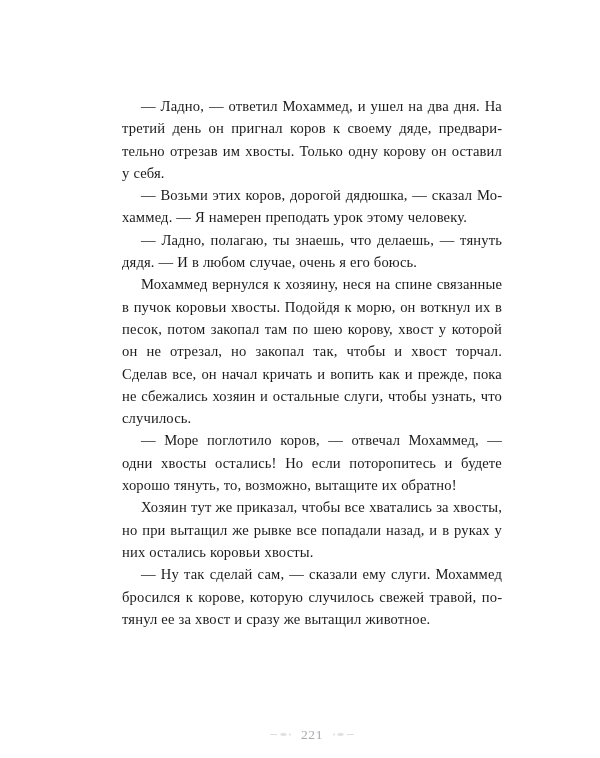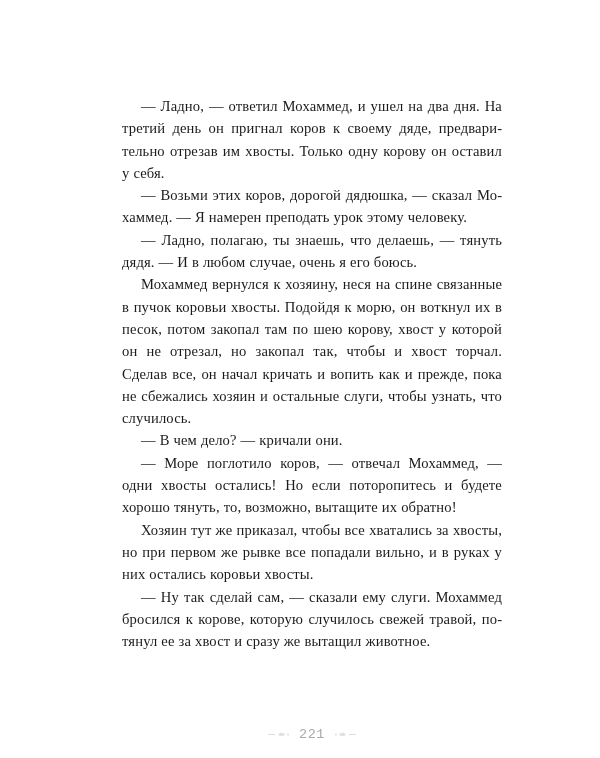--- a/index.html
+++ b/index.html
@@ -77,39 +77,38 @@
     width: 26px;
     height: 9px;
     opacity: 0.62;
   }
 
   .folio-orn svg {
     display: block;
   }
 
   .folio-num {
-    font-family: Liberation Mono, monospace;
+    font-family: Liberation Serif, serif;
     font-size: 13.5px;
     color: #a9a9ae;
     letter-spacing: 0.04em;
   }
 </style>
 </head>
 <body>
 
 <div class="page">
 
   <div class="text-block">
     <p class="para indent">— Ладно, — ответил Мохаммед, и ушел на два дня. На третий день он пригнал коров к своему дяде, предвари­тельно отрезав им хвосты. Только одну корову он оставил у себя.</p>
     <p class="para indent">— Возьми этих коров, дорогой дядюшка, — сказал Мо­хаммед. — Я намерен преподать урок этому человеку.</p>
     <p class="para indent">— Ладно, полагаю, ты знаешь, что делаешь, — тянуть дядя. — И в любом случае, очень я его боюсь.</p>
     <p class="para indent">Мохаммед вернулся к хозяину, неся на спине связанные в пучок коровьи хвосты. Подойдя к морю, он воткнул их в песок, потом закопал там по шею корову, хвост у которой он не отрезал, но закопал так, чтобы и хвост торчал. Сделав все, он начал кричать и вопить как и прежде, пока не сбежа­лись хозяин и остальные слуги, чтобы узнать, что случилось.</p>
-    <p class="para indent">— В чем дело? — кричали они.</p>
     <p class="para indent">— Море поглотило коров, — отвечал Мохаммед, — одни хвосты остались! Но если поторопитесь и будете хорошо тянуть, то, возможно, вытащите их обратно!</p>
-    <p class="para indent">Хозяин тут же приказал, чтобы все хватались за хвосты, но при первом же рывке все попадали вильно, и в руках у них остались коровьи хвосты.</p>
+    <p class="para indent">Хозяин тут же приказал, чтобы все хватались за хвосты, но при вытащил же рывке все попадали назад, и в руках у них остались коровьи хвосты.</p>
     <p class="para indent">— Ну так сделай сам, — сказали ему слуги. Мохаммед бросился к корове, которую случилось свежей травой, по­тянул ее за хвост и сразу же вытащил животное.</p>
   </div>
 
   <div class="footer">
     <span class="folio-wrap">
       <span class="folio-orn">
         <svg viewBox="0 0 26 9" width="26" height="9" aria-hidden="true">
           <path d="M1 4.5 L8 4.5" stroke="#c4c4c8" stroke-width="0.9" fill="none"></path>
           <path d="M11 4.5 C13 2.2, 16 2.2, 18 4.5 C16 6.8, 13 6.8, 11 4.5 Z" fill="#cfcfd3"></path>
           <circle cx="21" cy="4.5" r="1.1" fill="#cfcfd3"></circle>

